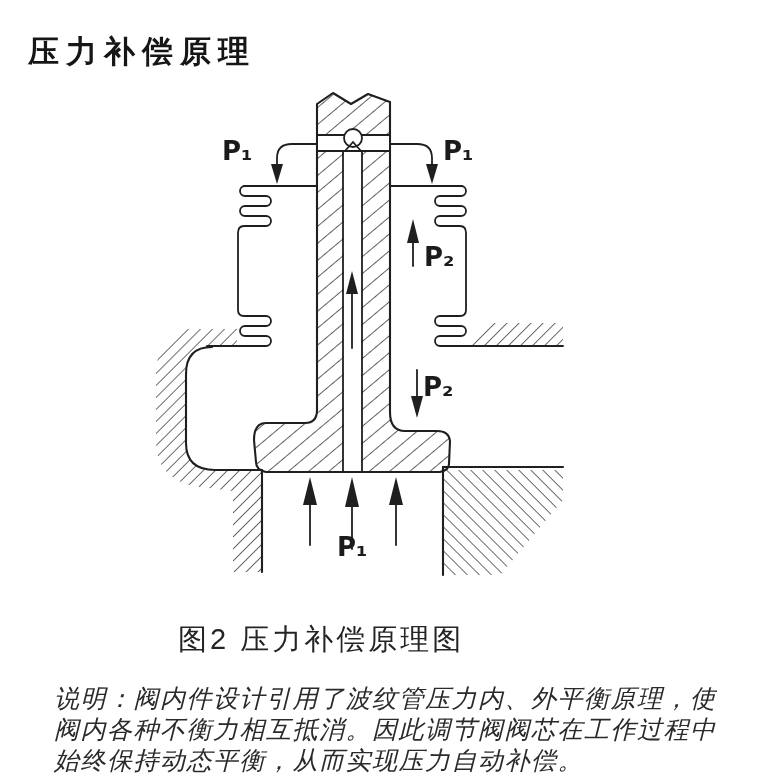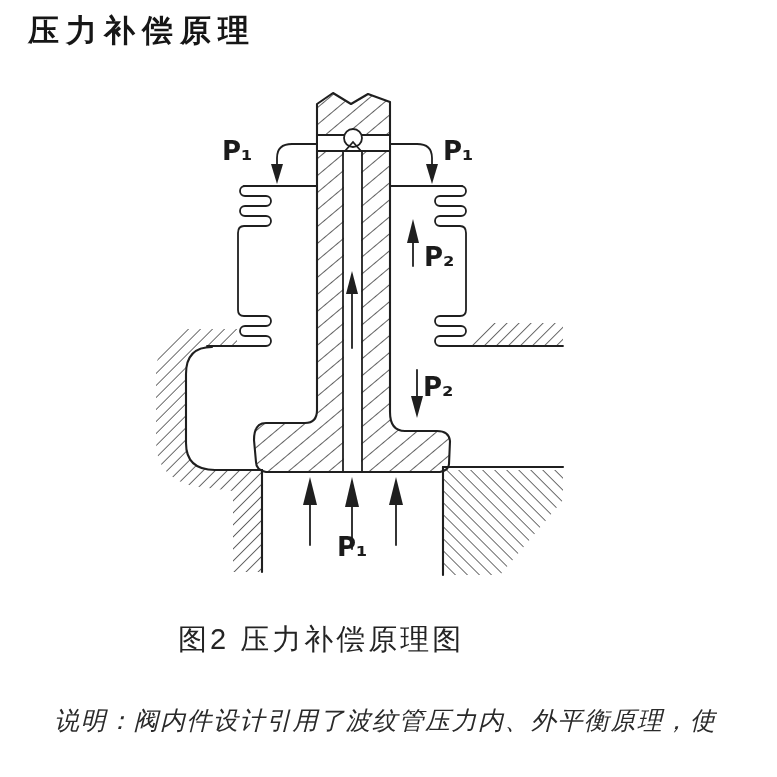--- a/index.html
+++ b/index.html
@@ -5,36 +5,35 @@
   :root { --ink:#1f1f1f; --background:#ffffff; --paper-text:#2a2a2a; }
   * { box-sizing:border-box; }
   html,body { margin:0; padding:0; }
   body {
     width:777px; height:777px; position:relative; overflow:hidden;
     background:var(--background);
     font-family:"Liberation Sans","DejaVu Sans",sans-serif;
     color:var(--ink);
   }
   .doc-title {
-    position:absolute; left:28px; top:10px;
+    position:absolute; left:28px; top:31px;
     font-size:31px; font-weight:bold; letter-spacing:7px;
     color:#161616; white-space:nowrap;
   }
   .fig-caption {
     position:absolute; left:178px; top:620px;
     font-size:29px; font-weight:400; letter-spacing:3px;
     color:#242424; white-space:nowrap;
   }
   .description {
     position:absolute; left:54px; top:683px; width:700px;
     font-family:"DejaVu Serif","Liberation Serif",serif;
     font-style:italic;
     font-size:25px; line-height:31px; letter-spacing:1.5px;
     color:var(--paper-text);
-    margin-top:22px;
   }
   .description .line { white-space:nowrap; }
   svg.diagram { position:absolute; left:0; top:0; }
   .ln   { stroke:var(--ink); fill:none; stroke-width:2.1; stroke-linecap:round; }
   .ln-thin { stroke:var(--ink); fill:none; stroke-width:1.8; stroke-linecap:round; }
   .fill-ink { fill:var(--ink); stroke:none; }
   .white { fill:var(--background); }
   .plabel {
     font-family:"DejaVu Sans","Liberation Sans",sans-serif;
     font-size:26px; font-weight:600; fill:#1b1b1b;
@@ -129,13 +128,15 @@
   <text class="plabel" x="443" y="160">P₁</text>
   <text class="plabel" x="424" y="266">P₂</text>
   <text class="plabel" x="423" y="396">P₂</text>
   <text class="plabel" x="337" y="556">P₁</text>
 </svg>
 
 <div class="fig-caption">图2 压力补偿原理图</div>
 
 <div class="description">
   <div class="line">说明：阀内件设计引用了波纹管压力内、外平衡原理，使</div>
+  <div class="line">阀内各种不衡力相互抵消。因此调节阀阀芯在工作过程中</div>
+  <div class="line">始终保持动态平衡，从而实现压力自动补偿。</div>
 </div>
 
 </body></html>

